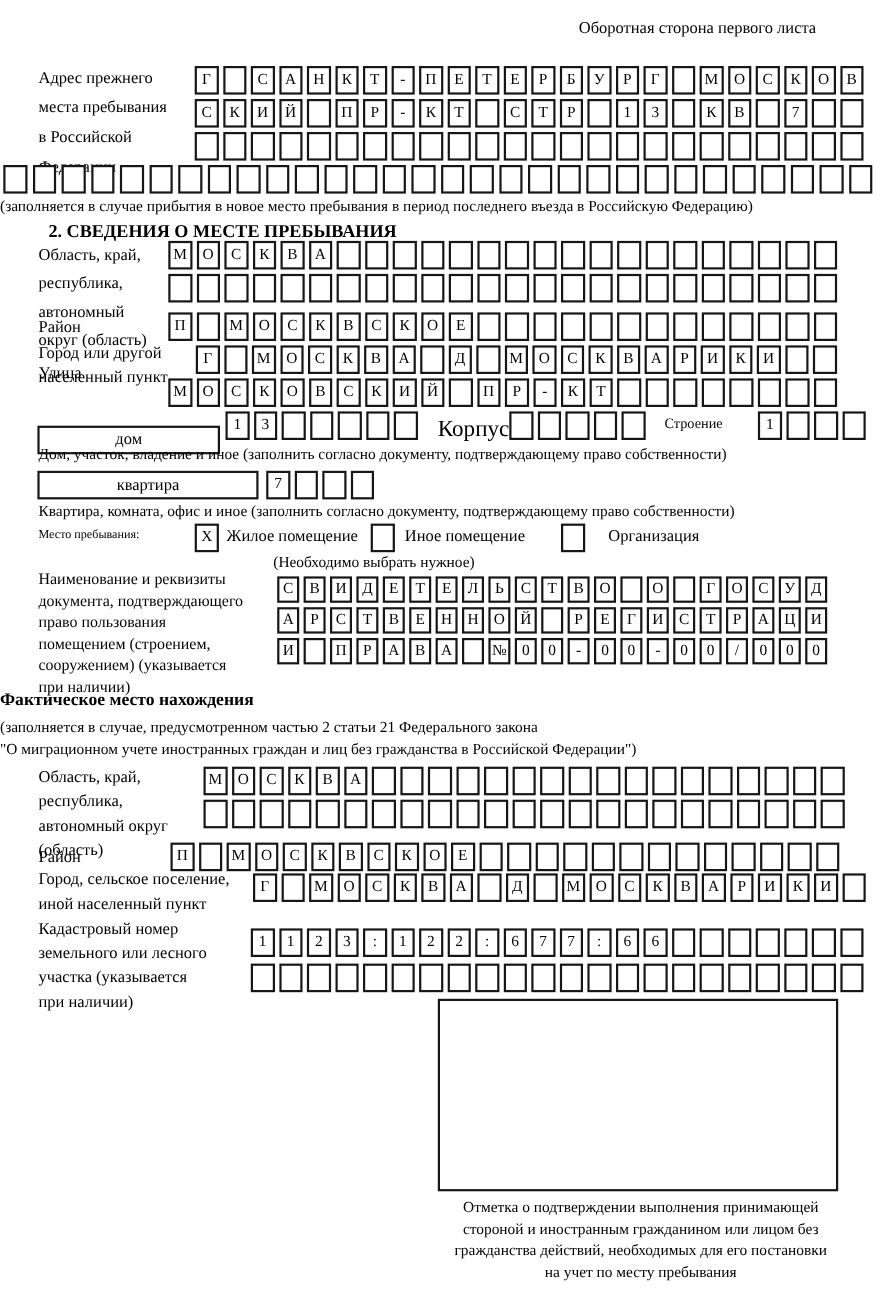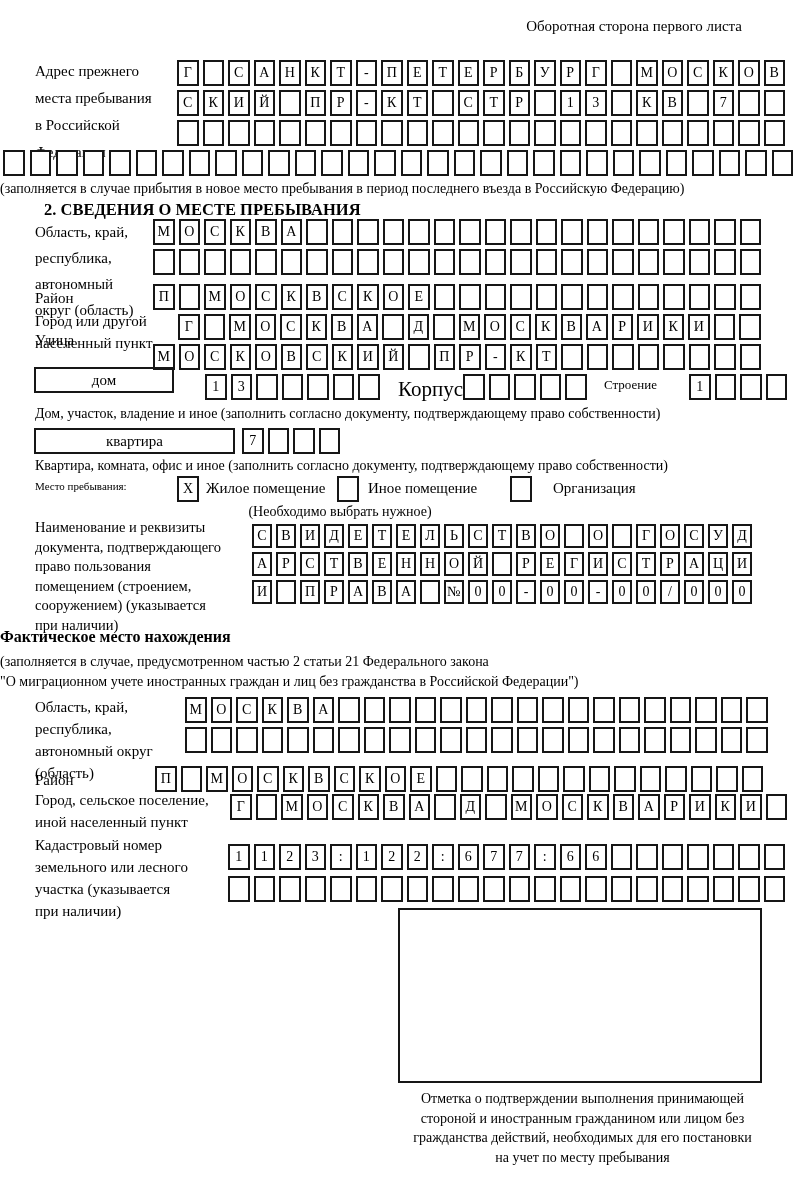--- a/index.html
+++ b/index.html
@@ -281,21 +281,21 @@
       <div class="cell"></div>
       <div class="cell"></div>
       <div class="cell"></div>
       <div class="cell"></div>
       <div class="cell"></div>
       <div class="cell"></div>
       <div class="cell"></div>
       <div class="cell"></div>
     </div>
 
-  <div class="abs widebox" style="left:34px;top:367px;width:140px;">дом</div>
+  <div class="abs widebox" style="left:34px;top:387px;width:166px;">дом</div>
   <div class="abs cellrow" style="left:205px;top:374px;">
       <div class="cell">1</div>
       <div class="cell">3</div>
       <div class="cell"></div>
       <div class="cell"></div>
       <div class="cell"></div>
       <div class="cell"></div>
       <div class="cell"></div>
     </div>
   <div class="abs" style="left:398px;top:377px;font-size:21px;">Корпус</div>

